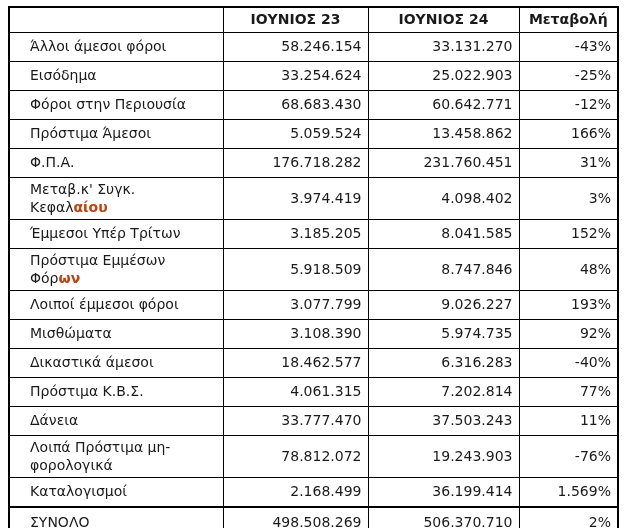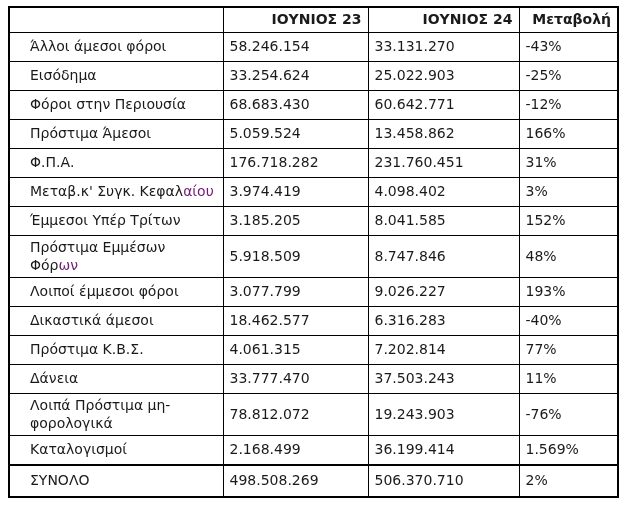--- a/index.html
+++ b/index.html
@@ -30,36 +30,36 @@
     border: 1px solid #000000;
     font-size: 14px;
     line-height: 1.25;
     padding: 3px 6px;
     height: 22px;
     vertical-align: middle;
     overflow: hidden;
   }
   thead th {
     font-weight: bold;
-    text-align: right;
+    text-align: center;
     height: 18px;
   }
   td.label {
     text-align: left;
     padding-left: 20px;
   }
   td.num, td.pct {
-    text-align: left;
+    text-align: right;
   }
   tfoot td {
     border-top: 2px solid #000000;
     font-weight: normal;
     height: 24px;
   }
-  .blue-part { color: #701a75; }
+  .blue-part { color: #c2410c; font-weight: bold; }
 </style>
 </head>
 <body>
 
 <div class="page">
   <table class="data-table">
     <colgroup>
       <col class="c1">
         <col class="c2">
         <col class="c3">
@@ -130,20 +130,26 @@
     <td class="pct">48%</td>
   </tr>
 
   <tr>
     <td class="label"><span>Λοιποί έμμεσοι φόροι</span><span class="blue-part"></span></td>
     <td class="num">3.077.799</td>
     <td class="num">9.026.227</td>
     <td class="pct">193%</td>
   </tr>
 
+  <tr>
+    <td class="label"><span>Μισθώματα</span><span class="blue-part"></span></td>
+    <td class="num">3.108.390</td>
+    <td class="num">5.974.735</td>
+    <td class="pct">92%</td>
+  </tr>
 
   <tr>
     <td class="label"><span>Δικαστικά άμεσοι</span><span class="blue-part"></span></td>
     <td class="num">18.462.577</td>
     <td class="num">6.316.283</td>
     <td class="pct">-40%</td>
   </tr>
 
   <tr>
     <td class="label"><span>Πρόστιμα Κ.Β.Σ.</span><span class="blue-part"></span></td>

